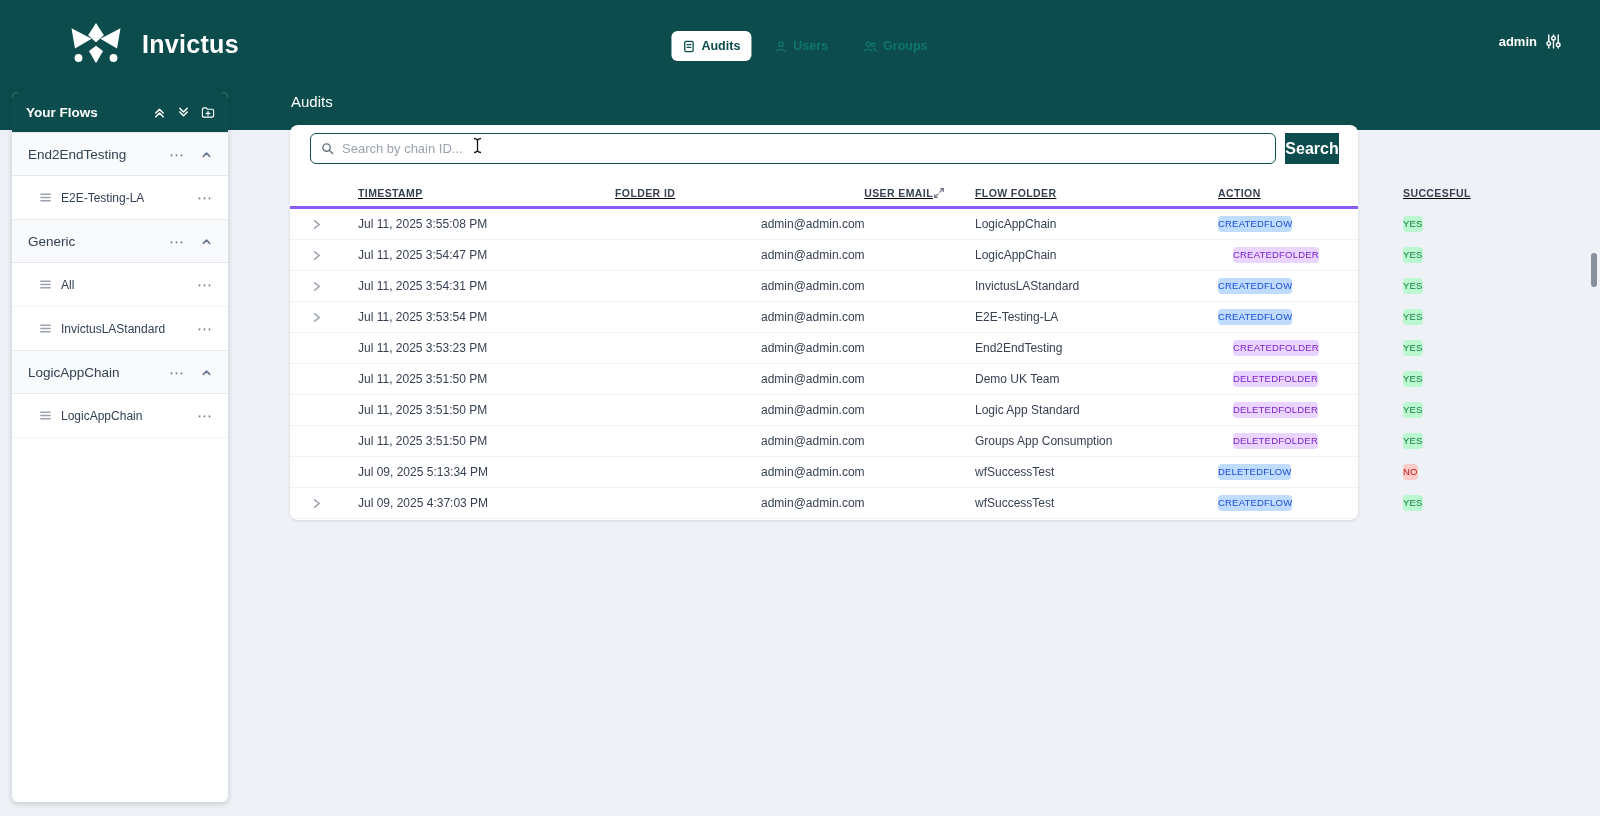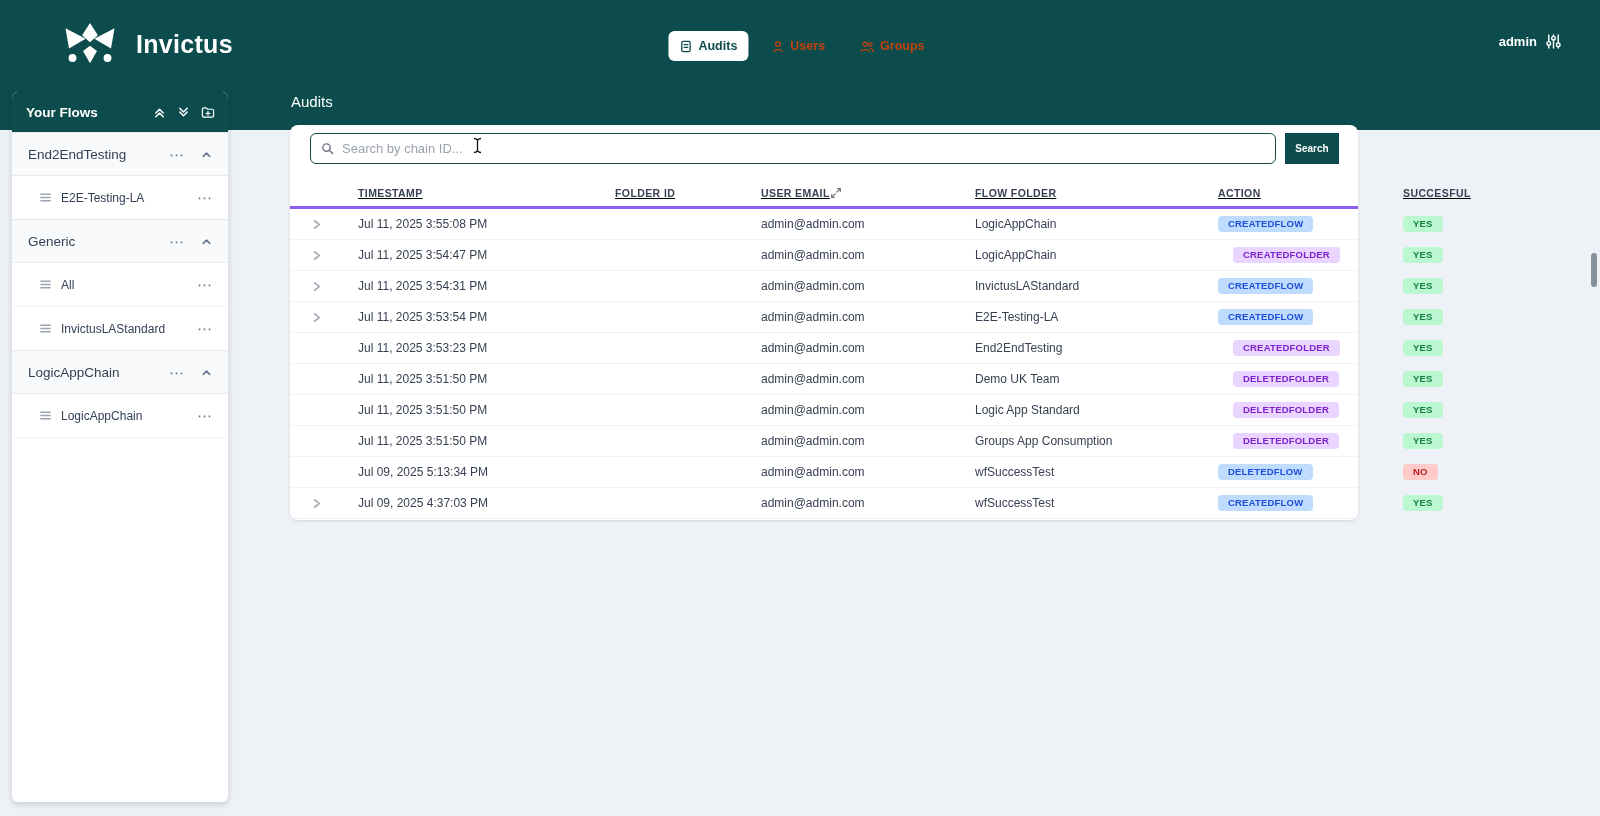--- a/index.html
+++ b/index.html
@@ -5,25 +5,25 @@
   * { margin:0; padding:0; box-sizing:border-box; }
   html,body { width:1600px; height:816px; }
   body {
     font-family:"Liberation Sans", sans-serif;
     background:var(--page-bg,#f1f5f9);
     position:relative; overflow:hidden;
   }
 
   
   .topband { position:absolute; top:0; left:0; right:0; height:130px; background:var(--teal,#0d4c4c); }
-  .app-header { position:absolute; top:0; left:4px; right:0; height:92px; z-index:6; }
+  .app-header { position:absolute; top:0; left:10px; right:0; height:92px; z-index:6; }
   .brand { position:absolute; left:58px; top:22px; display:flex; align-items:center; gap:18px; color:#fff; }
   .brand-name { font-size:25px; font-weight:700; letter-spacing:.3px; }
   .top-nav { position:absolute; left:50%; top:31px; transform:translateX(-50%); display:flex; align-items:center; gap:12px; }
-  .nav-btn { display:flex; align-items:center; gap:6px; border:none; background:transparent; color:#c2410c;
+  .nav-btn { display:flex; align-items:center; gap:6px; border:none; background:transparent; color:#0f766e;
     font-family:"Liberation Sans",sans-serif; font-size:12.5px; font-weight:600; padding:8px 11px; border-radius:6px; cursor:pointer; }
   .nav-btn.active { background:#fff; color:var(--teal,#0d4c4c); }
   .header-right { position:absolute; right:38px; top:33px; display:flex; align-items:center; gap:8px; color:#fff; }
   .username { font-size:13px; font-weight:600; }
   .tool { display:inline-flex; cursor:pointer; }
 
   
   .sidebar { position:absolute; left:12px; top:92px; width:216px; bottom:14px; background:#fff;
     border-radius:6px; box-shadow:0 2px 6px rgba(15,23,42,.18); overflow:hidden; z-index:5; }
   .sidebar-header { height:41px; background:var(--teal,#0d4c4c); color:#fff; display:flex; align-items:center; padding:0 13px 0 14px; }
@@ -42,33 +42,33 @@
   
   .page-title { position:absolute; left:291px; top:93px; color:#fff; font-size:15px; font-weight:500; z-index:4; }
   .card { position:absolute; left:290px; top:125px; width:1068px; background:#fff; border-radius:8px;
     box-shadow:0 1px 3px rgba(15,23,42,.12); z-index:4; padding-bottom:1px; }
   .search-row { display:flex; align-items:center; gap:9px; padding:8px 19px 0 20px; }
   .search-box { flex:1; height:31px; border:1px solid #134e4a; border-radius:6px; display:flex; align-items:center;
     padding:0 10px; gap:8px; background:#fff; }
   .search-box input { flex:1; border:none; outline:none; font-family:"Liberation Sans",sans-serif; font-size:13px; color:#111827; background:transparent; }
   .search-box input::placeholder { color:#9ca3af; }
   .search-btn { width:54px; height:31px; background:var(--teal,#0d4c4c); color:#fff; border:none; border-radius:0;
-    font-family:"Liberation Sans",sans-serif; font-size:10px; font-weight:700; cursor:pointer; }
+    font-family:"Liberation Sans",sans-serif; font-size:16px; font-weight:700; cursor:pointer; }
   .adv-row { padding:20px 20px 0 24px; }
   .adv-toggle { display:inline-flex; align-items:center; gap:8px; font-size:13.5px; color:#0f172a; cursor:pointer; }
 
   .table { margin-top:15px; }
   .thead, .tr { display:grid; grid-template-columns:68px 257px 146px 214px 243px 185px 1fr; align-items:center; }
   .thead { height:30px; border-bottom:3px solid #8b5cf6;text-decoration:underline; }
   .th { font-size:10.5px; font-weight:700; color:#374151; letter-spacing:.4px; }
-  .th-email { display:flex; align-items:center; justify-content:flex-start; padding-right:30px; }
+  .th-email { display:flex; align-items:center; justify-content:flex-end; padding-right:30px; }
   .tr { height:31px; border-bottom:1px solid #f0f2f4; cursor:default; }
   .td { font-size:12px; color:#374151; }
   .td.chev { padding-left:20px; display:flex; align-items:center; }
-  .badge { display:inline-block; padding:3px 10px; border-radius:4px; font-size:9.5px; font-weight:700; letter-spacing:.2px; line-height:1; }
+  .badge { display:inline-block; padding:3px 0; border-radius:4px; font-size:9.5px; font-weight:400; letter-spacing:.2px; line-height:1; }
   .badge.blue   { background:var(--badge-blue-bg,#bfdbfe);   color:var(--badge-blue-text,#1d4ed8); }
   .badge.purple { background:var(--badge-purple-bg,#e9d5ff); color:var(--badge-purple-text,#7e22ce);margin-left:15px; }
   .badge.green  { background:var(--badge-green-bg,#bbf7d0);  color:var(--badge-green-text,#15803d); }
   .badge.red    { background:var(--badge-red-bg,#fecaca);    color:var(--badge-red-text,#b91c1c); }
 
   .scroll-thumb { position:absolute; right:3px; top:253px; width:6px; height:34px; background:#334155;
     border-radius:3px; opacity:.55; z-index:9; }
   .mouse-cursor { position:absolute; left:472px; top:137px; z-index:10; pointer-events:none; }
 </style>
 </head>

